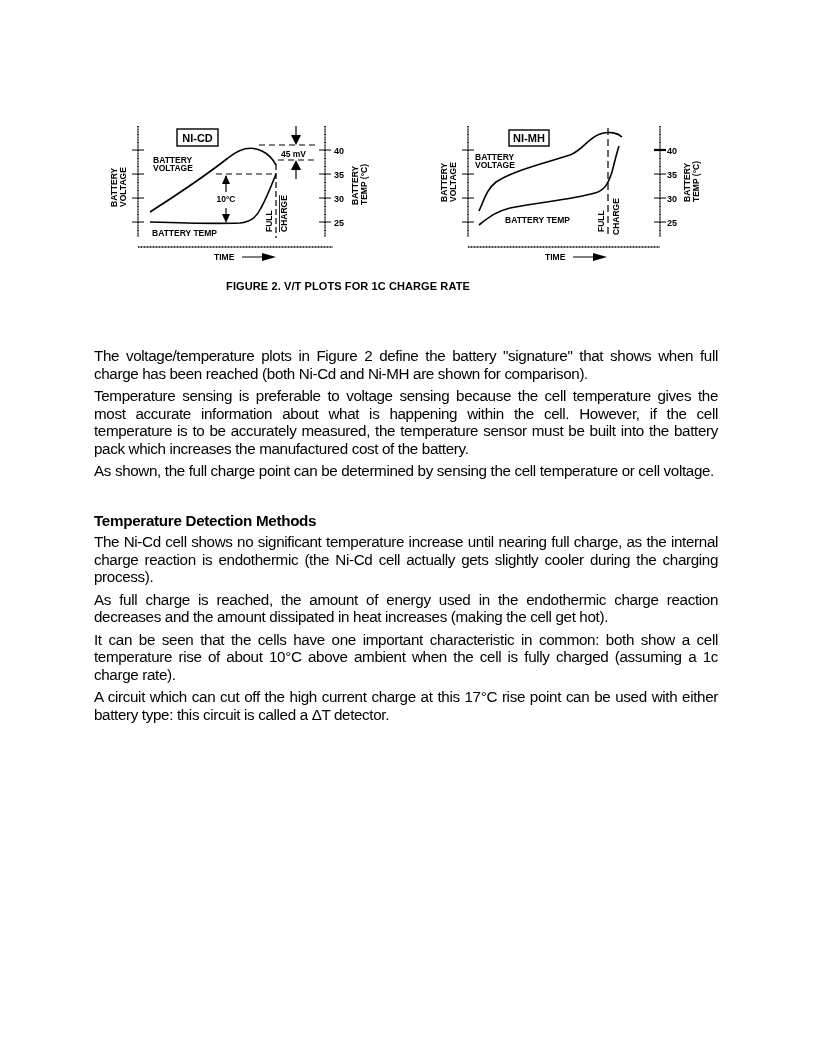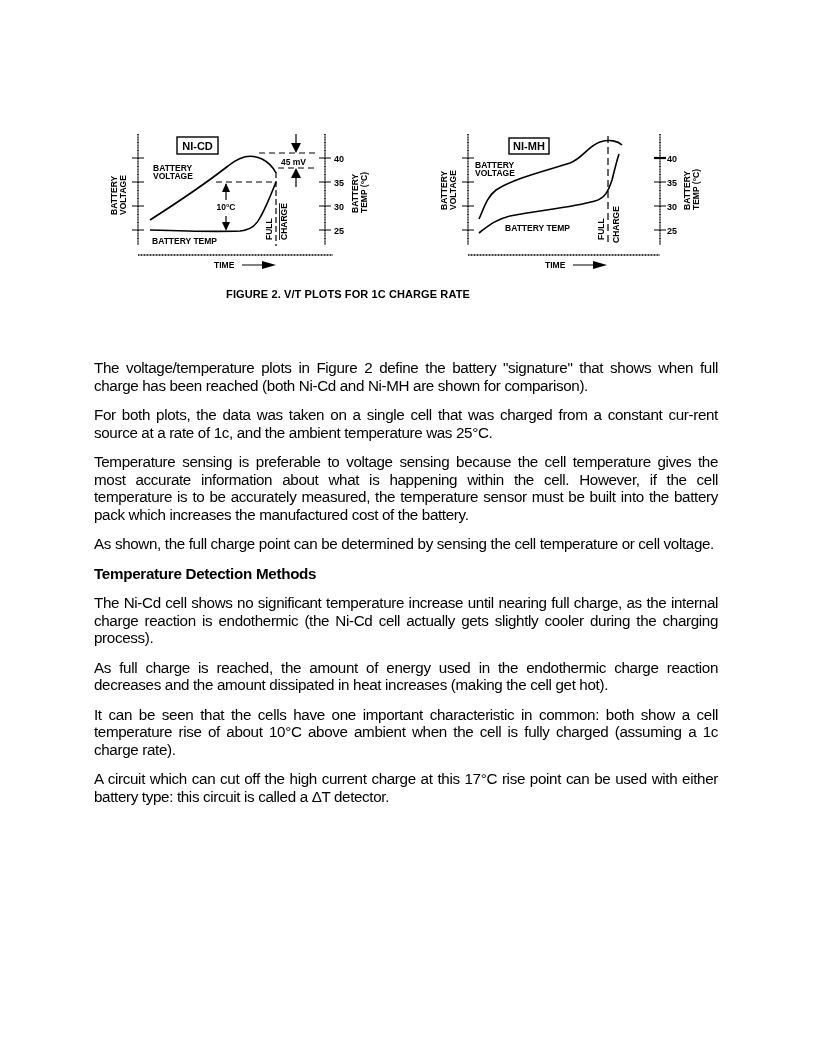--- a/index.html
+++ b/index.html
@@ -1,30 +1,30 @@
 <!DOCTYPE html>
 <html><head>
 <meta charset="utf-8">
 <style>
   html, body { margin: 0; padding: 0; background: #ffffff; }
   body { width: 816px; height: 1056px; position: relative; overflow: hidden; color: #000; }
-  .figure { position: absolute; left: 0; top: 16px; width: 816px; height: 300px; }
+  .figure { position: absolute; left: 0; top: 8px; width: 816px; height: 300px; }
   .figure svg { position: absolute; left: 0; top: 0; }
   .fig-caption {
     position: absolute; left: 0; width: 696px; top: 272px; text-align: center;
     font-family: "Liberation Sans", sans-serif; font-weight: bold; font-size: 11px; letter-spacing: 0.1px;
   }
   .body-text {
     position: absolute; left: 94px; width: 624px; top: 347px;
     font-family: "Liberation Sans", sans-serif; font-size: 15.2px; line-height: 17.5px;
     letter-spacing: -0.35px;
   }
-  .body-text p { margin: 12px 0 5px 0; text-align: justify; }
+  .body-text p { margin: 0 0 5px 0; text-align: justify; }
   .body-text h3 {
-    margin: 12px 0 4px 0; font-size: 15.2px; font-weight: bold; letter-spacing: -0.3px;
+    margin: 32px 0 4px 0; font-size: 15.2px; font-weight: bold; letter-spacing: -0.3px;
   }
   .svg-text { font-family: "Liberation Sans", sans-serif; font-weight: bold; }
 </style>
 </head>
 <body>
 
 <div class="figure">
   <svg width="816" height="270" viewBox="0 0 816 270">
 
     <g>
@@ -130,21 +130,20 @@
       <text class="svg-text" font-size="8.5" x="545" y="252">TIME</text>
       <line x1="573" y1="249" x2="595" y2="249" stroke="#000" stroke-width="1"></line>
       <polygon points="607,249 593,245 593,253" fill="#000"></polygon>
     </g>
   </svg>
   <div class="fig-caption">FIGURE 2.  V/T PLOTS FOR 1C CHARGE RATE</div>
 </div>
 
 <div class="body-text">
   <p>The voltage/temperature plots in Figure 2 define the battery "signature" that shows when full charge has been reached (both Ni-Cd and Ni-MH are shown for comparison).</p>
-  <p>For both plots, the data was taken on a single cell that was charged from a constant cur-rent source at a rate of 1c, and the ambient temperature was 25°C.</p>
   <p>Temperature sensing is preferable to voltage sensing because the cell temperature gives the most accurate information about what is happening within the cell.  However, if the cell temperature is to be accurately measured, the temperature sensor must be built into the battery pack which increases the manufactured cost of the battery.</p>
   <p>As shown, the full charge point can be determined by sensing the cell temperature or cell voltage.</p>
   <h3>Temperature Detection Methods</h3>
   <p>The Ni-Cd cell shows no significant temperature increase until nearing full charge, as the internal charge reaction is endothermic (the Ni-Cd cell actually gets slightly cooler during the charging process).</p>
   <p>As full charge is reached, the amount of energy used in the endothermic charge reaction decreases and the amount dissipated in heat increases (making the cell get hot).</p>
   <p>It can be seen that the cells have one important characteristic in common:  both show a cell temperature rise of about 10°C above ambient when the cell is fully charged (assuming a 1c charge rate).</p>
   <p>A circuit which can cut off the high current charge at this 17°C rise point can be used with either battery type:  this circuit is called a ΔT detector.</p>
 </div>
 
 </body></html>

